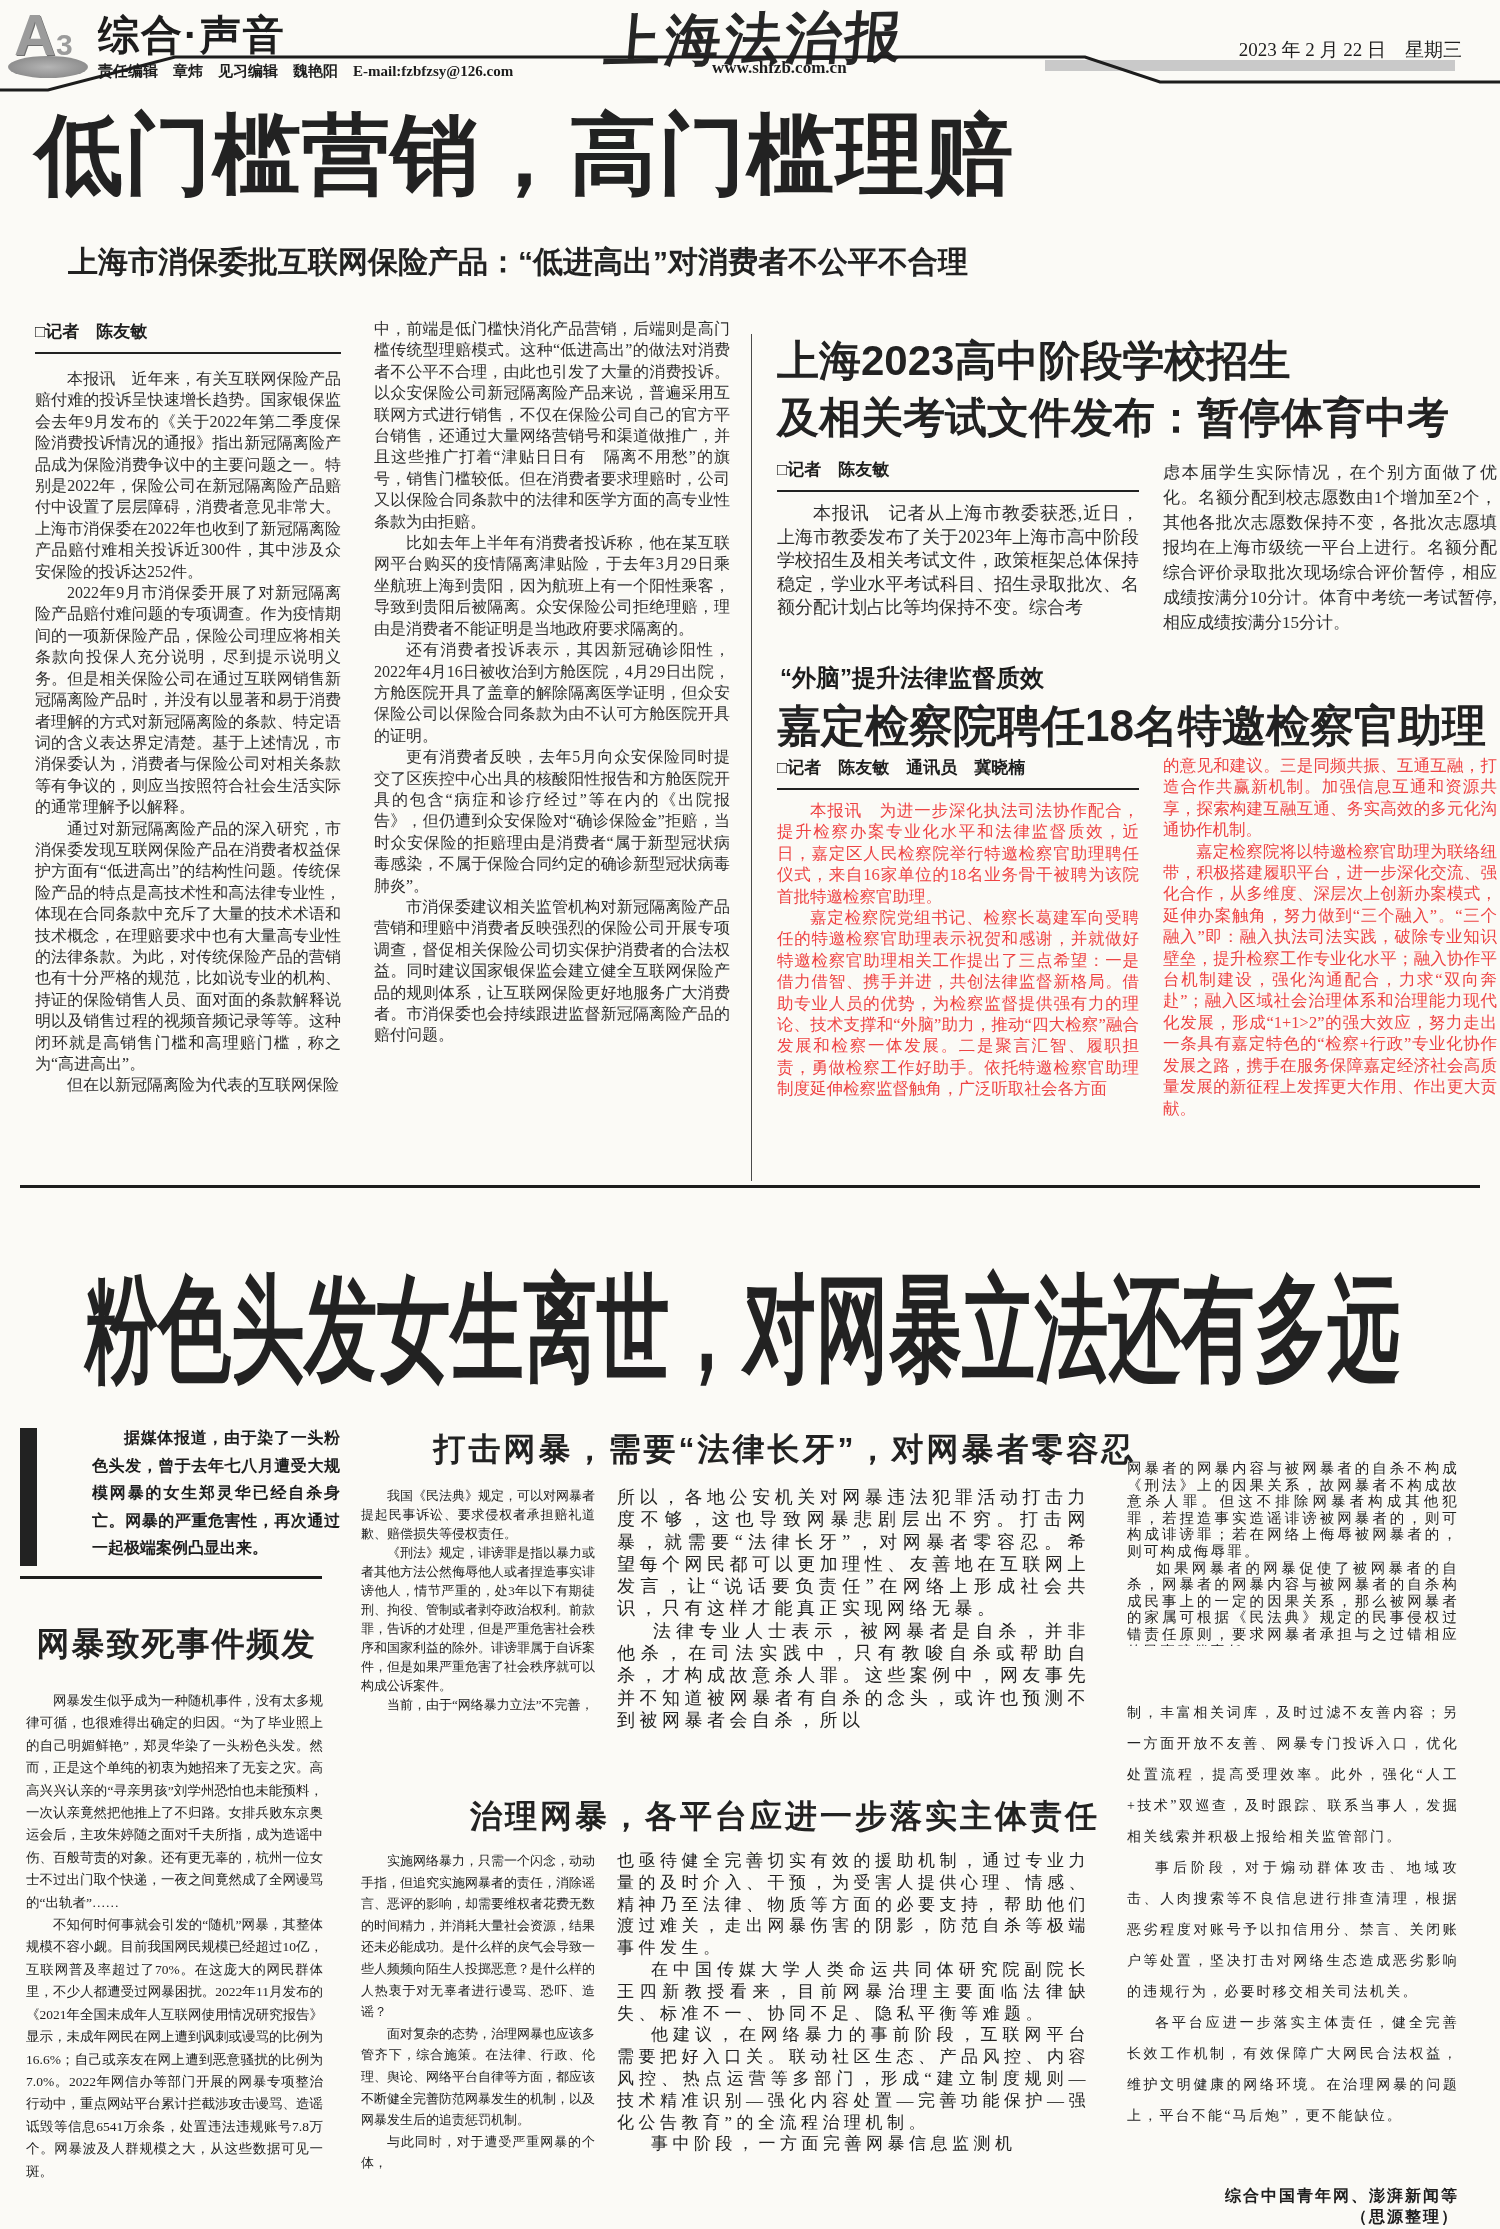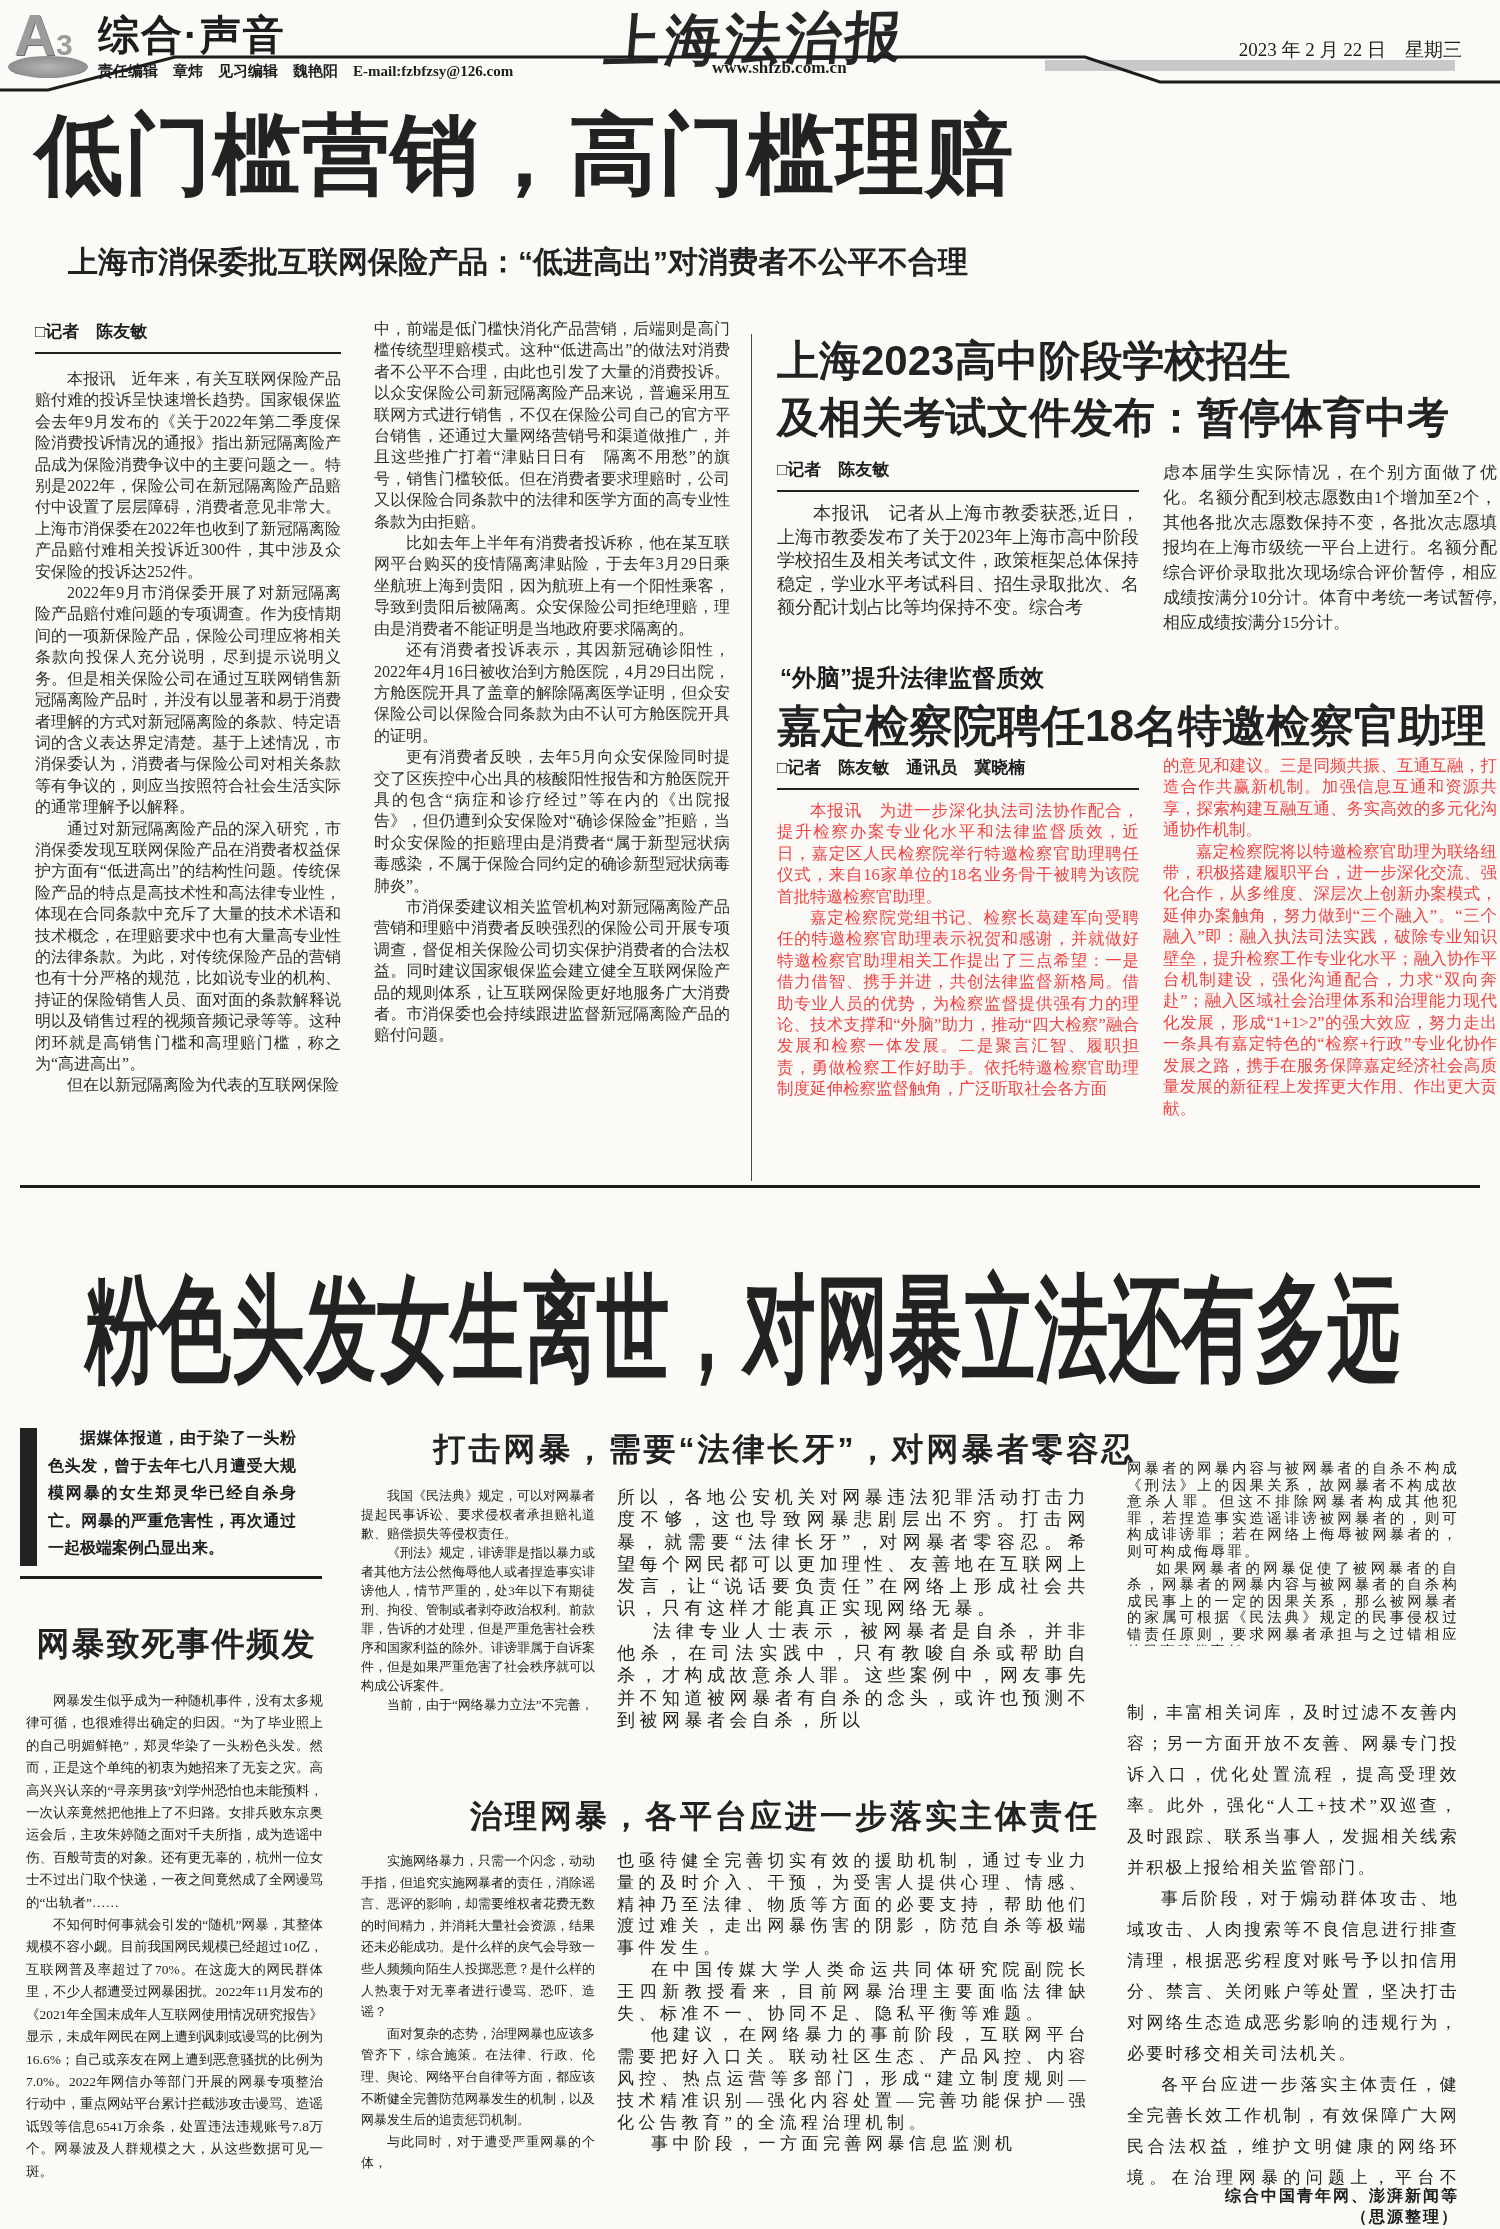--- a/index.html
+++ b/index.html
@@ -32,28 +32,28 @@
   .byline{font-family:"Liberation Sans",sans-serif;font-size:17px;font-weight:700;
           border-bottom:2px solid #222;padding-bottom:9px;}
   
   .col{text-align:justify;overflow:hidden;}
   .col p{margin:0;text-indent:2em;}
   .col p.cont{text-indent:0;}
   .c-top{font-size:16px;line-height:21.4px;color:#2e2e2e;}
   .c-s2w{font-size:18px;line-height:23.6px;color:#2e2e2e;}
   .c-s2r{font-size:17px;line-height:25px;color:#2e2e2e;}
   .c-s3{font-size:16.5px;line-height:21.4px;color:#ef4444;}
-  .intro{font-size:16px;line-height:27.5px;font-weight:700;text-align:justify;}
+  .intro{font-size:16px;line-height:27.5px;font-weight:700;text-align:justify;margin-left:44px;}
   .c-A{font-size:13.5px;line-height:22.4px;color:#222;}
   .c-sm{font-size:13px;line-height:19px;color:#222;}
   .c-smL{font-size:13px;line-height:21.6px;color:#222;}
   .c-wide{font-size:18px;line-height:22.3px;letter-spacing:4.5px;color:#222;}
   .c-wideL{font-size:17px;line-height:21.8px;letter-spacing:4.5px;color:#222;}
   .c-r1{font-size:14.5px;line-height:16.6px;letter-spacing:2.2px;color:#222;}
-  .c-r2{font-size:17px;line-height:31px;letter-spacing:2.2px;color:#222;}
+  .c-r2{font-size:14px;line-height:31px;letter-spacing:2.2px;color:#222;}
   .credit{font-size:16px;font-weight:700;text-align:right;letter-spacing:2px;}
   .rule-h{background:#1d1d1d;}
   .rule-v{background:#4a4a4a;}
 </style>
 </head>
 <body>
 
 <div class="page">
 
   <div class="abs" style="left:14px;top:6px;">

